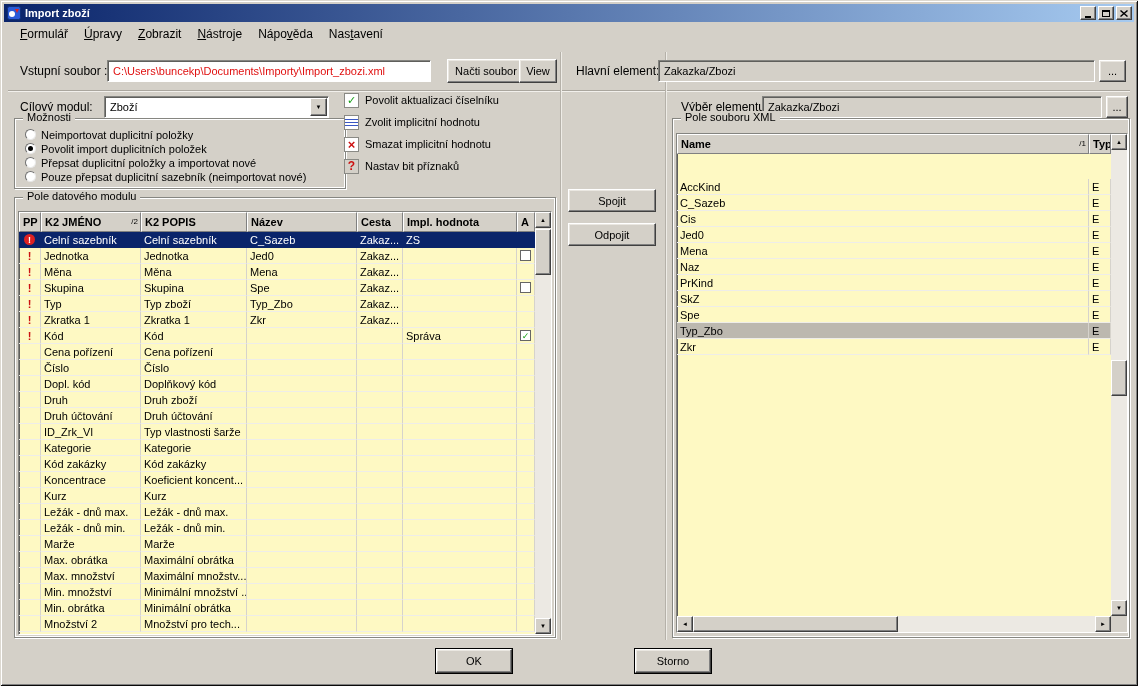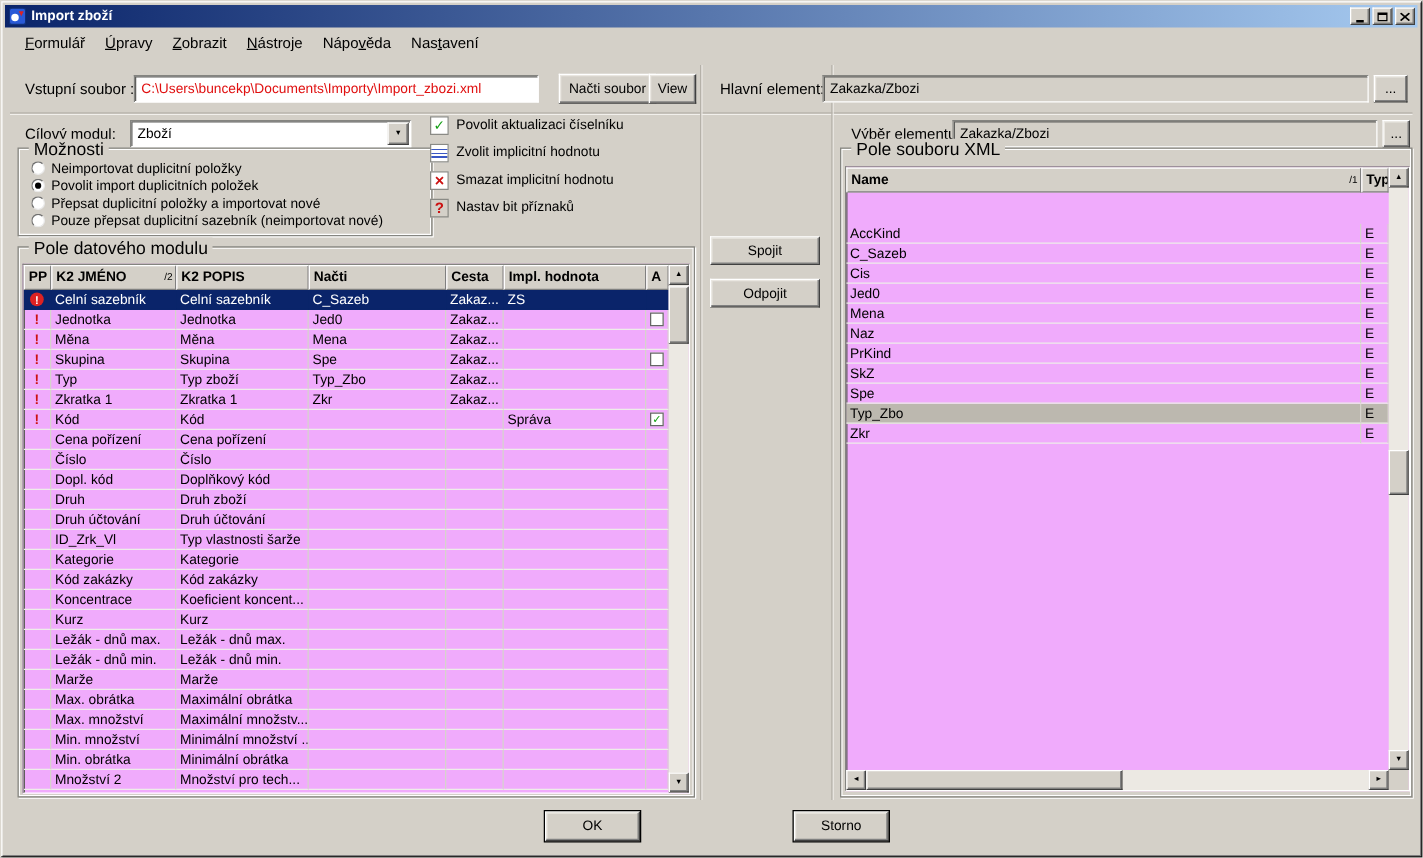--- a/index.html
+++ b/index.html
@@ -59,21 +59,21 @@
   .combo-btn { margin-left:auto; margin-right:1px; width:17px; height:18px; background:var(--face,#d4d0c8);
     border:1px solid; border-color:#fff #404040 #404040 #fff; box-shadow:inset -1px -1px 0 #808080;
     font-size:6px; display:flex; align-items:center; justify-content:center; }
   #lbl-element { left:681px; top:96px; }
   #element-field { left:762px; top:96px; width:340px; height:22px; }
   #btn-browse2 { left:1106px; top:96px; width:22px; height:22px; }
 
   .group { position:absolute; border:1px solid #868681;
     box-shadow: inset 1px 1px 0 #fff, inset -1px -1px 0 #fff, 1px 1px 0 #fff; }
   .group-title { position:absolute; top:-8px; left:8px; background:var(--face,#d4d0c8);
-    padding:0 4px; font-size:14px; white-space:nowrap; }
+    padding:0 4px; font-size:11px; white-space:nowrap; }
 
   #grp-options { left:14px; top:118px; width:332px; height:71px; }
   .radios { position:absolute; left:10px; right:4px; top:9px; bottom:5px;
     display:flex; flex-direction:column; justify-content:space-between; }
   .radio-row { display:flex; align-items:center; gap:5px; height:13px; font-size:11px; white-space:nowrap; }
   .radio { width:11px; height:11px; border-radius:50%; background:#fff; border:1px solid;
     border-color:#707070 #e9e9e9 #e9e9e9 #707070; position:relative; flex:0 0 auto; }
   .radio.sel::after { content:""; position:absolute; left:2px; top:2px; width:5px; height:5px;
     border-radius:50%; background:#000; }
 
@@ -85,21 +85,21 @@
   .ic-choose { background:#fff;
     background-image:linear-gradient(to bottom, transparent 3px, #3a57c4 3px, #3a57c4 4px,
       transparent 4px, transparent 6px, #3a57c4 6px, #3a57c4 7px,
       transparent 7px, transparent 9px, #3a57c4 9px, #3a57c4 10px, transparent 10px); }
   .ic-delete { background:#fff; color:var(--alert-red,#cc1111); font-size:13px; }
   .ic-flags { background:var(--face,#d4d0c8); color:var(--alert-red,#cc1111); font-size:12px; }
 
   #grp-left { left:14px; top:197px; width:542px; height:441px; }
   #grp-right { left:672px; top:118px; width:458px; height:520px; }
 
-  .grid { position:absolute; background:#f0abfc; }
+  .grid { position:absolute; background:#fef9c3; }
   #grid-left { left:3px; top:13px; width:534px; height:424px; }
   #grid-right { left:3px; top:14px; width:452px; height:500px; }
 
   .thead { position:absolute; left:0; top:0; display:flex; height:20px; }
   .hcell { height:20px; background:var(--face,#d4d0c8); border:1px solid;
     border-color:#fff #808080 #808080 #fff; display:flex; align-items:center; padding:0 3px;
     font-size:11px; font-weight:bold; position:relative; overflow:hidden; white-space:nowrap; }
   .sortmark { position:absolute; right:2px; top:4px; font-size:8px; font-weight:normal; }
 
   .tbody { position:absolute; left:0; top:20px; overflow:hidden; }
@@ -255,21 +255,21 @@
             <span>PP</span>
           </div>
           <div class="hcell" style="width: 100px;">
             <span>K2 JMÉNO</span>
             <span class="sortmark">/2</span>
           </div>
           <div class="hcell" style="width: 106px;">
             <span>K2 POPIS</span>
           </div>
           <div class="hcell" style="width: 110px;">
-            <span>Načti</span>
+            <span>Název</span>
           </div>
           <div class="hcell" style="width: 46px;">
             <span>Cesta</span>
           </div>
           <div class="hcell" style="width: 114px;">
             <span>Impl. hodnota</span>
           </div>
           <div class="hcell" style="width: 18px;">
             <span>A</span>
           </div>

